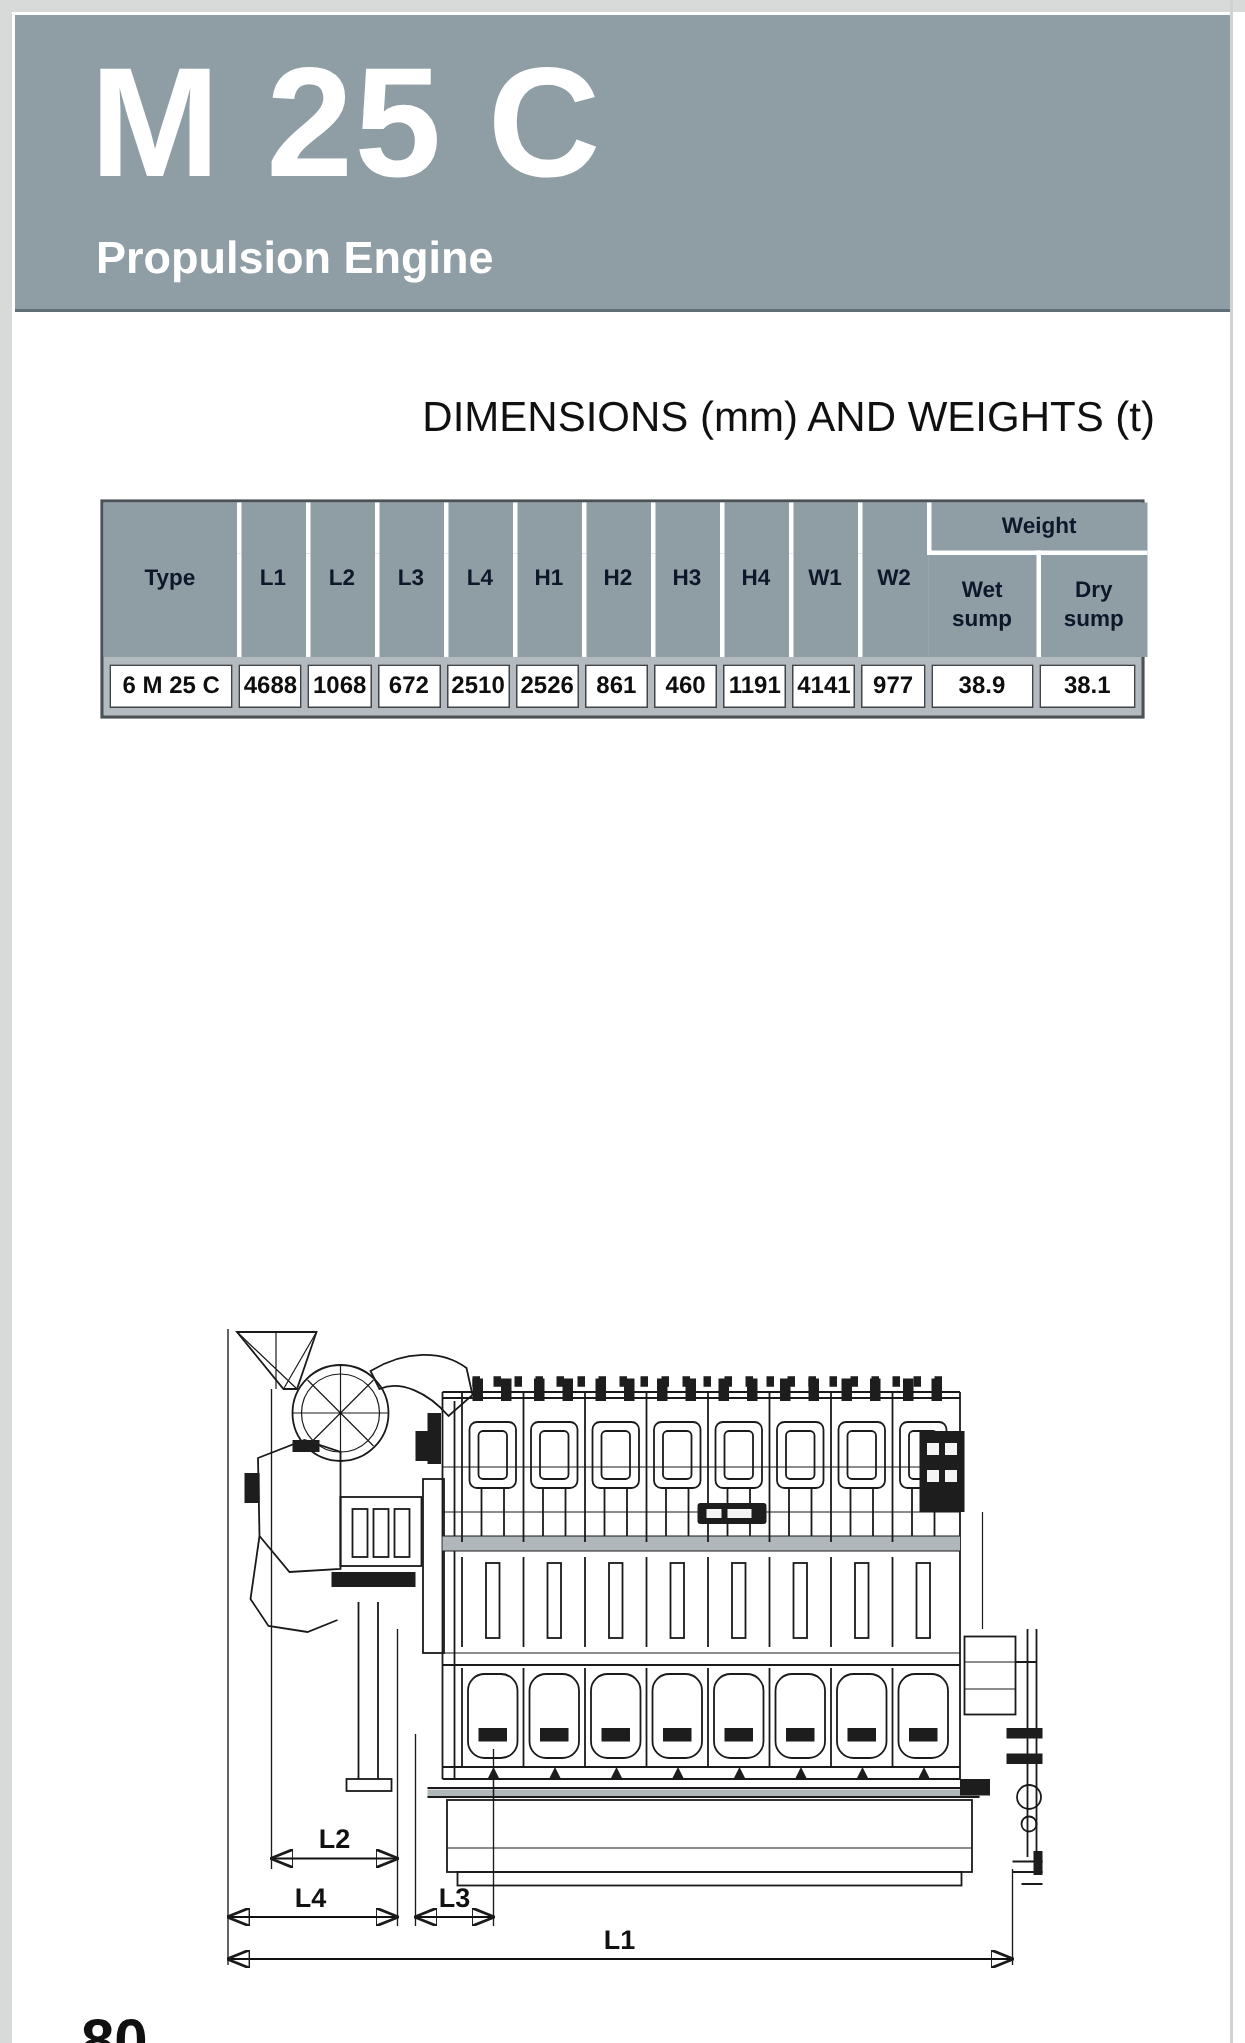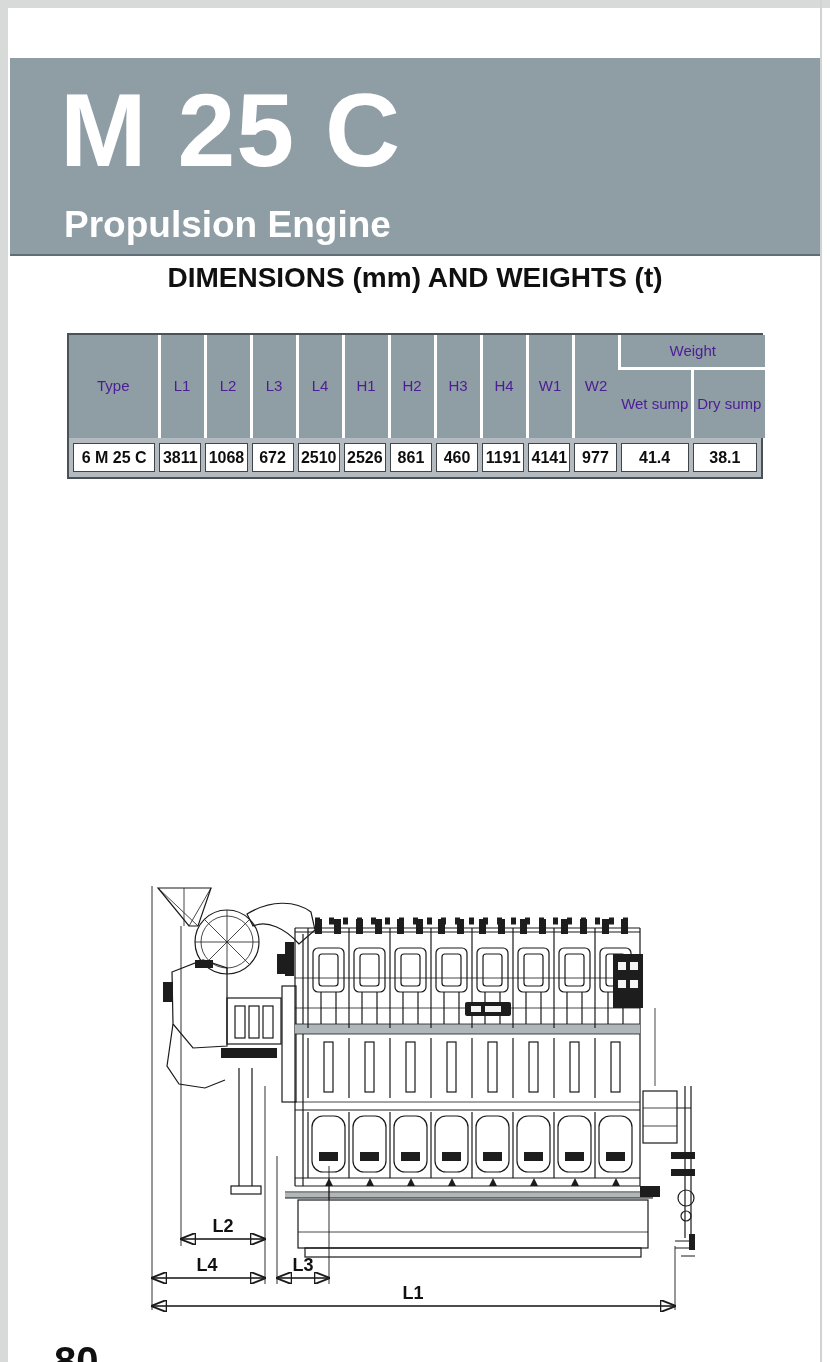--- a/index.html
+++ b/index.html
@@ -8,46 +8,46 @@
     background:#ffffff;
     font-family:"Liberation Sans","DejaVu Sans",sans-serif;
     -webkit-font-smoothing:antialiased;
   }
   .edge-top{position:absolute;left:0;top:0;width:830px;height:8px;background:#d8dad9;}
   .edge-left{position:absolute;left:0;top:0;width:8px;height:1362px;background:#d8dad9;}
   .edge-right-line{position:absolute;left:820px;top:0;width:2px;height:1362px;background:#cfd3d3;}
 
   .header-block{
     position:absolute;left:10px;top:10px;width:810px;height:196px;
-    background:#8f9da5;border-bottom:2px solid #616e77;margin-top:48px;
+    background:#8f9da5;border-bottom:2px solid #616e77;
   }
   .header-title{
     position:absolute;left:50px;top:18px;
     font-size:104px;font-weight:700;color:#ffffff;
     letter-spacing:1px;line-height:1.05;white-space:nowrap;
   }
   .header-subtitle{
     position:absolute;left:54px;top:146px;
-    font-size:37px;font-weight:700;color:#ffffff;white-space:nowrap;
+    font-size:30px;font-weight:700;color:#ffffff;white-space:nowrap;
   }
 
   .section-title{
     position:absolute;left:60px;top:262px;width:710px;
-    text-align:center;font-size:28px;font-weight:700;color:#101010;
+    text-align:right;font-size:28px;font-weight:400;color:#101010;
     letter-spacing:0px;white-space:nowrap;
   }
 
   .dim-table-wrap{
     position:absolute;left:67px;top:333px;width:696px;
     border:2px solid #4b5257;background:#b3bac0;box-sizing:border-box;
   }
   table{border-spacing:0;}
   .thead-table{width:100%;table-layout:fixed;border-collapse:collapse;}
   .thead-table th{
-    background:#8f9da5;color:#4c1d95;font-weight:400;font-size:15px;
+    background:#8f9da5;color:#0f172a;font-weight:700;font-size:15px;
     text-align:center;vertical-align:middle;padding:2px 2px;
     border:0;border-left:3px solid #ffffff;line-height:1.25;
   }
   .thead-table th:first-child{border-left:0;}
   .thead-table tr.hrow-top th{height:28px;}
   .thead-table tr.hrow-sub th{height:64px;}
   .thead-table th.c-weight{border-bottom:3px solid #ffffff;}
   .tbody-table{
     width:100%;table-layout:fixed;border-collapse:separate;
     border-spacing:4px 5px;
@@ -140,31 +140,31 @@
         <col style="width:42px">
       <col style="width:42px">
         <col style="width:42px">
         <col style="width:42px">
         <col style="width:68px">
         <col style="width:64px">
     </colgroup>
     <tbody>
         <tr>
       <td>6 M 25 C</td>
-      <td>3811</td>
+      <td>4688</td>
       <td>1068</td>
       <td>672</td>
       <td>2510</td>
       <td>2526</td>
       <td>861</td>
       <td>460</td>
       <td>1191</td>
       <td>4141</td>
       <td>977</td>
-      <td>41.4</td>
+      <td>38.9</td>
       <td>38.1</td>
     </tr>
   </tbody>
     </table>
 </div>
 
 <div class="engine-area">
 <svg class="eng" width="560" height="460" viewBox="0 0 560 460" xmlns="http://www.w3.org/2000/svg">
   <defs>
     <marker id="arr" viewBox="0 0 10 8" markerWidth="11" markerHeight="9" refX="9.5" refY="4" orient="auto-start-reverse">

